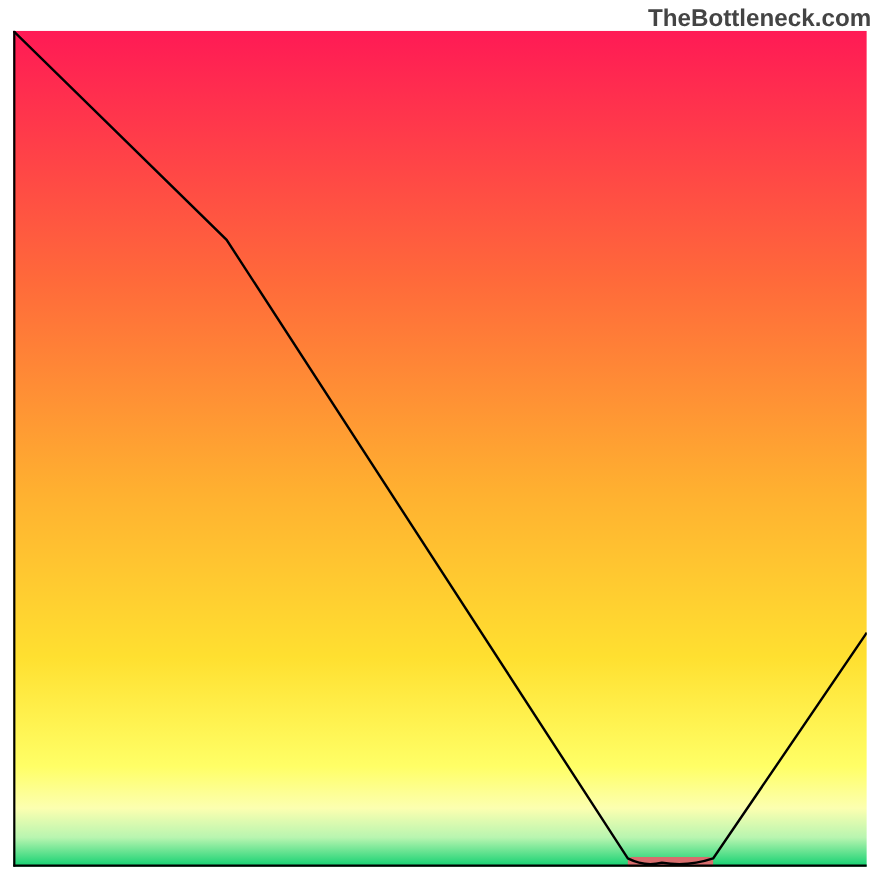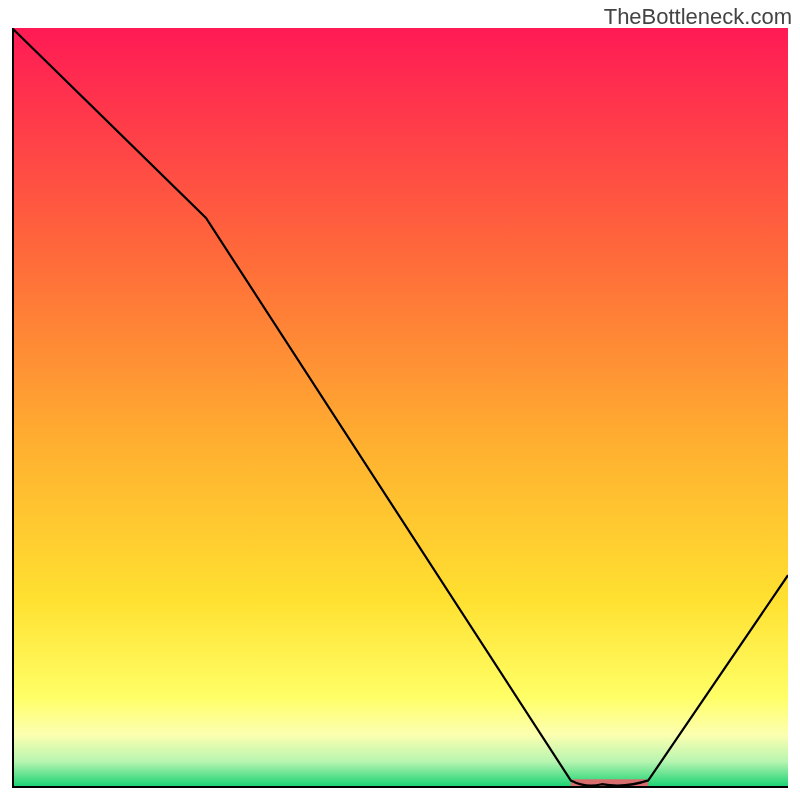--- a/index.html
+++ b/index.html
@@ -11,21 +11,21 @@
     font-family: Arial, sans-serif;
     position: relative;
     overflow: hidden;
   }
   .watermark {
     position: absolute;
     top: 4px;
     right: 8px;
     font-size: 22px;
     color: #444444;
-    font-weight: normal;
+    font-weight: bold;
     z-index: 10;
   }
   .plot-area {
     position: absolute;
     left: 12px;
     top: 28px;
     width: 776px;
     height: 760px;
   }
   svg {

